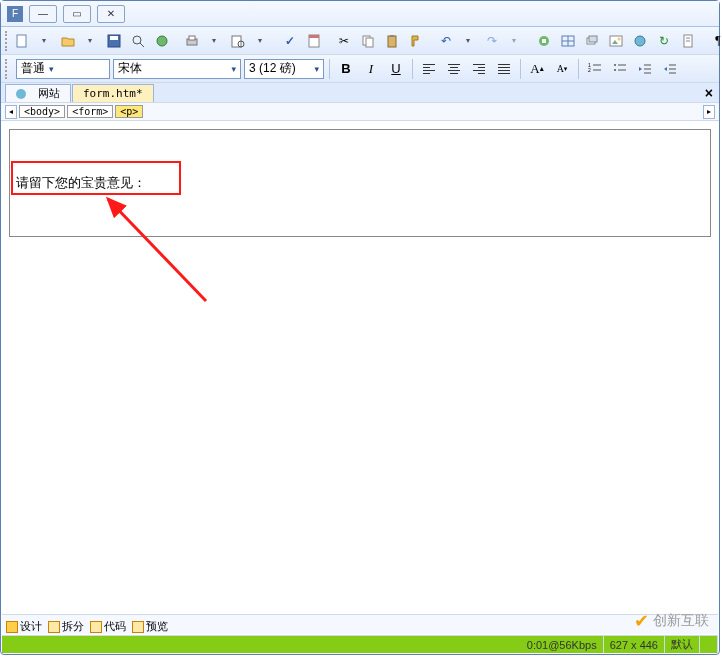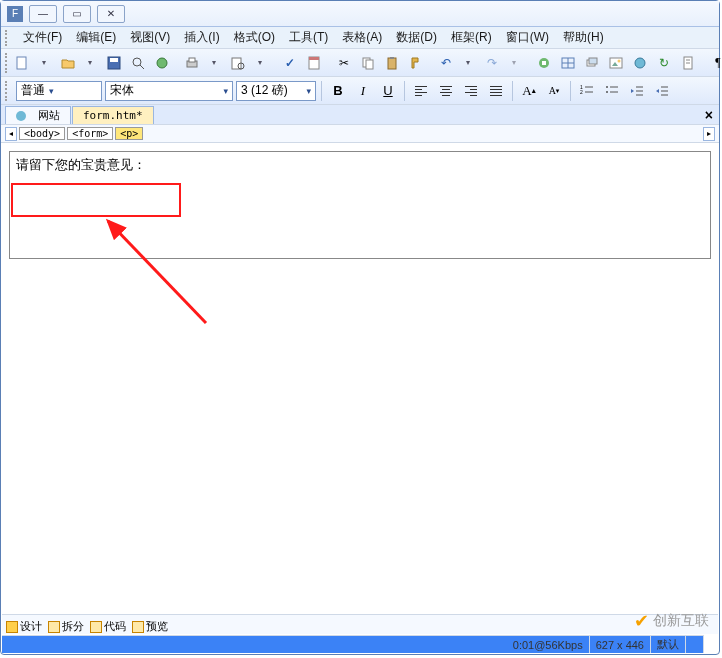--- a/index.html
+++ b/index.html
@@ -37,37 +37,37 @@
 .tabbar .closex { position: absolute; right: 6px; top: 2px; font-size: 14px; font-weight: bold; cursor: pointer; }
 
 .bcbar { height: 18px; background: #f5f9ff; border-bottom: 1px solid #cfd9e7; display: flex; align-items: center; padding: 0 4px; gap: 2px; font-size: 10px; }
 .bcbar .navbtn { width: 12px; height: 14px; border: 1px solid #9ab6e0; background: #fff; display: flex; align-items: center; justify-content: center; font-size: 8px; cursor: pointer; }
 .bctag { border: 1px solid #999; padding: 0 4px; background: #fff; cursor: pointer; font-family: monospace; }
 .bctag.sel { background: #ffe77a; }
 
 .canvas { position: relative; height: 472px; overflow: auto; background: #fff; }
 .page { margin: 8px; border: 1px solid #888; padding: 0; background: #fff; height: 108px; }
 .page h1 { text-align: center; font-size: 20px; font-family: SimSun, serif; font-weight: normal; padding: 6px 0 10px; }
-.page .prompt { font-size: 13px; font-family: Liberation Serif, serif; padding: 4px 6px; }
+.page .prompt { font-size: 13px; font-family: Liberation Serif, serif; padding: 4px 6px; margin-top: 40px; }
 .formrow { display: flex; align-items: center; justify-content: center; gap: 2px; margin-top: 20px; }
 .ta { width: 210px; height: 24px; border: 1px solid #777; background: #fff; }
 .spinner { width: 14px; height: 24px; border: 1px solid #777; border-left: none; display: flex; flex-direction: column; }
 .spinner div { flex: 1; display: flex; align-items: center; justify-content: center; font-size: 6px; background: #e8e8e8; }
 .spinner div:first-child { border-bottom: 1px solid #999; }
 .btn3d { height: 22px; padding: 0 6px; font-size: 12px; border: 2px outset #ddd; background: #efefef; cursor: pointer; font-family: SimSun, serif; }
 
 .redbox { position: absolute; border: 2px solid #ff1a1a; pointer-events: none; }
 .arrow { position: absolute; pointer-events: none; }
 
 .viewbar { position: absolute; left: 1px; bottom: 20px; right: 1px; height: 20px; background: #f5f9ff; border-top: 1px solid #cfd9e7; display: flex; align-items: flex-end; padding: 0 4px; gap: 6px; font-size: 11px; }
 .viewbar .vitem { display: flex; align-items: center; gap: 2px; cursor: pointer; }
 .viewbar .vico { width: 12px; height: 12px; border: 1px solid #c88400; background: #ffe9a8; }
 .viewbar .vitem.active .vico { background: #ffcf4a; }
 
-.statusbar { position: absolute; left: 1px; bottom: 1px; right: 15px; height: 18px; background: #3b82f6; border-top: 1px solid #cfd9e7; display: flex; align-items: flex-start; font-size: 11px; color: #333; }
+.statusbar { position: absolute; left: 1px; bottom: 1px; right: 1px; height: 18px; background: #84cc16; border-top: 1px solid #cfd9e7; display: flex; align-items: flex-start; font-size: 11px; color: #333; }
 .statusbar .cell { border-right: 1px solid #cfd9e7; padding: 0 6px; height: 100%; display: flex; align-items: center; }
 .statusbar .spacer { flex: 1; }
 
 .watermark { position: absolute; right: 10px; bottom: 22px; font-size: 14px; color: #999; display: flex; align-items: center; gap: 4px; pointer-events: none; }
 .watermark .logo { color: #f6a100; font-size: 18px; }
 
 
 .ic { width: 16px; height: 16px; }
 </style>
 </head>
@@ -77,34 +77,20 @@
 
   <div class="titlebar">
     <div class="app-icon">F</div>
     <div class="wbtns">
       <div class="wbtn">—</div>
       <div class="wbtn">▭</div>
       <div class="wbtn">✕</div>
     </div>
   </div>
 
-  <div class="menubar">
-    <div class="grip"></div>
-    <div class="mitem">文件(F)</div>
-    <div class="mitem">编辑(E)</div>
-    <div class="mitem">视图(V)</div>
-    <div class="mitem">插入(I)</div>
-    <div class="mitem">格式(O)</div>
-    <div class="mitem">工具(T)</div>
-    <div class="mitem">表格(A)</div>
-    <div class="mitem">数据(D)</div>
-    <div class="mitem">框架(R)</div>
-    <div class="mitem">窗口(W)</div>
-    <div class="mitem">帮助(H)</div>
-  </div>
 
   <div class="toolbar">
     <div class="grip"></div>
     <div class="tbtn">
         <svg class="ic" viewBox="0 0 16 16">
           <rect x="3" y="2" width="9" height="12" fill="#fff" stroke="#6a86b5"></rect>
         </svg>
       </div>
     <div class="tbtn tbdd">▾</div>
     <div class="tbtn">
@@ -217,21 +203,21 @@
           <line x1="6" y1="8" x2="10" y2="8" stroke="#888"></line>
         </svg>
       </div>
     <div class="sep"></div>
     <div class="tbtn" style="font-family:serif;">¶</div>
 
   </div>
 
   <div class="fmtbar">
     <div class="grip"></div>
-    <div class="combo" style="width:86px;">
+    <div class="combo" style="width:94px;">
         <span>普通</span>
         <span class="dd">▾</span>
       </div>
     <div class="combo" style="width:128px;">
         <span>宋体</span>
         <span class="dd" style="margin-left:auto;">▾</span>
       </div>
     <div class="combo" style="width:80px;justify-content:center;">
         <span>3 (12 磅)</span>
         <span class="dd" style="margin-left:auto;">▾</span>

